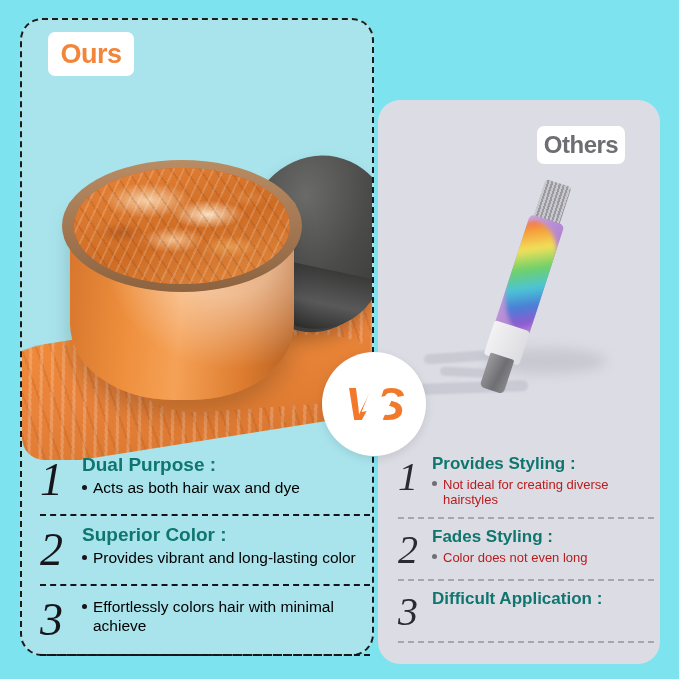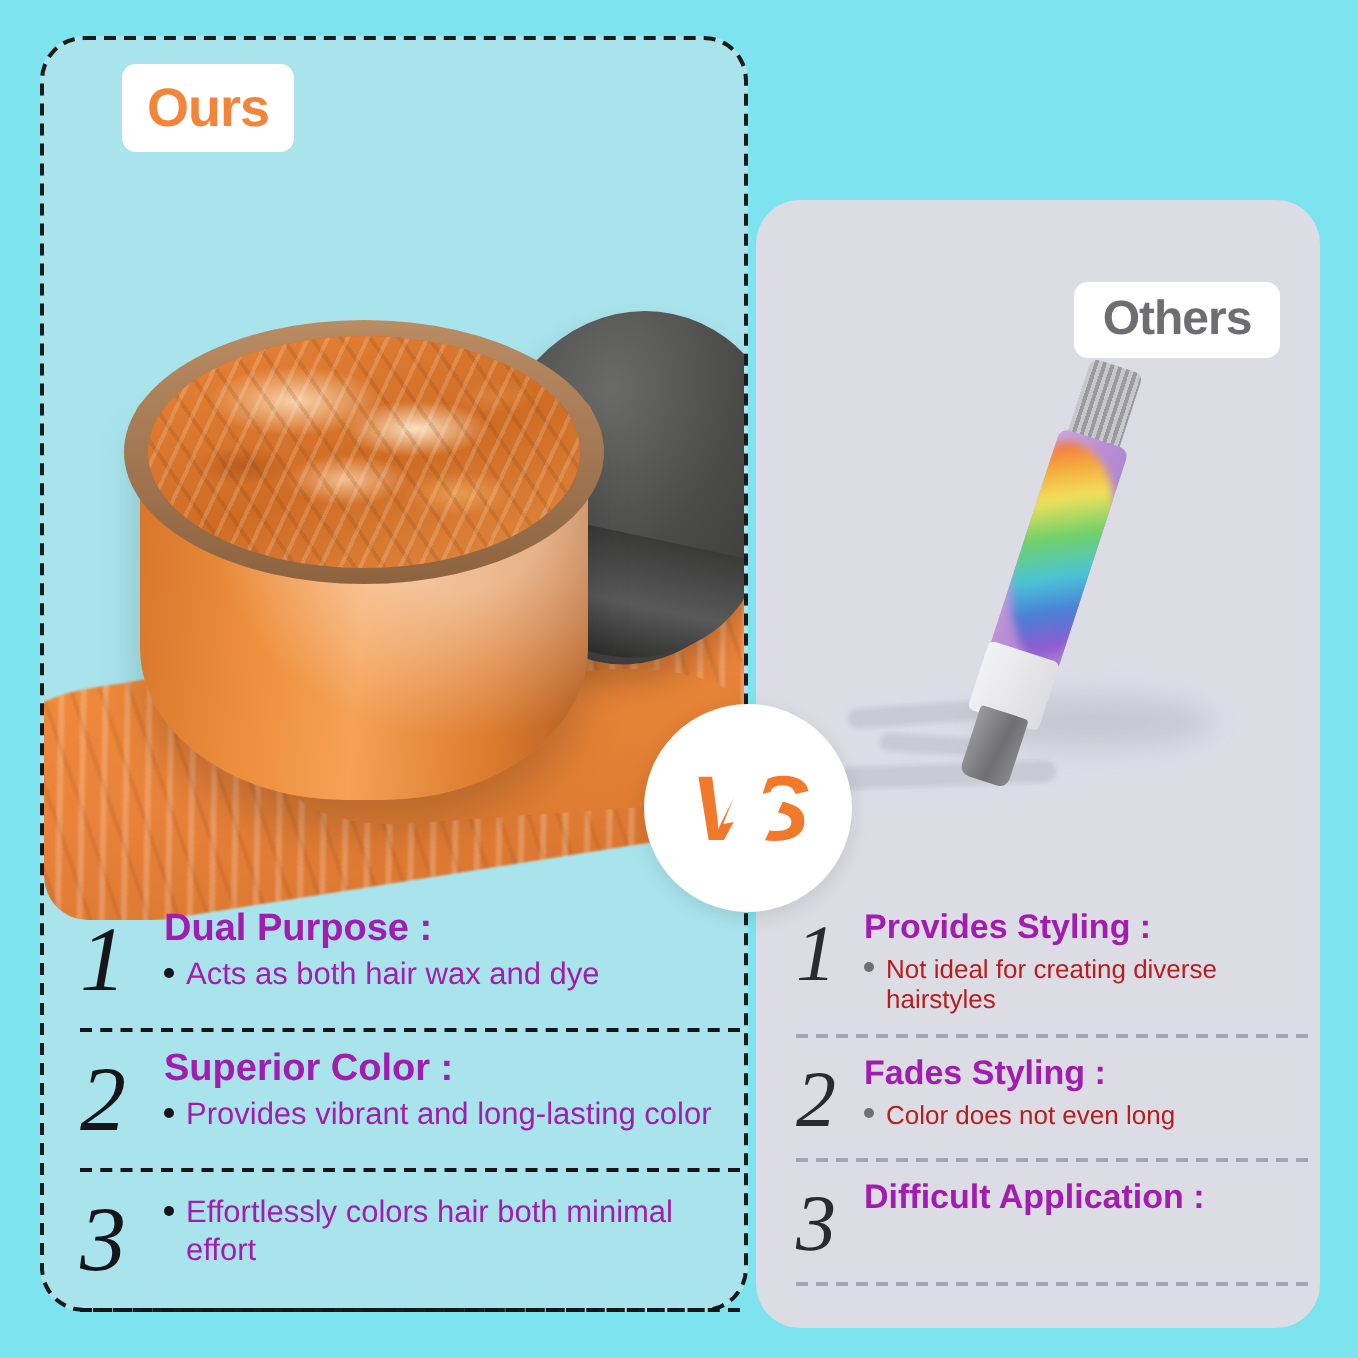--- a/index.html
+++ b/index.html
@@ -33,28 +33,28 @@
   
   .badge {
     position:absolute;
     background:#ffffff;
     border-radius:7px;
     display:flex; align-items:center; justify-content:center;
     font-weight:bold;
     letter-spacing:-0.5px;
   }
   .badge-ours {
-    left:61px; top:32px;
+    left:48px; top:32px;
     width:86px; height:44px;
     font-size:27px;
     color:#f3853b;
   }
   .badge-others {
-    left:537px; top:141px;
-    width:103px; height:38px;
+    left:537px; top:126px;
+    width:88px; height:38px;
     font-size:24px;
     color:#6d6d72;
     justify-content:center;
   }
 
   
   .art-left { position:absolute; left:22px; top:20px; width:350px; height:440px; overflow:hidden; border-radius:22px; }
 
   
   .smear {
@@ -251,40 +251,40 @@
     color:#16161a;
     line-height:1;
     flex:0 0 auto;
   }
   .list-left .num{ font-size:46px; width:42px; margin-top:2px; }
   .list-right .num{ font-size:40px; width:34px; margin-top:2px; color:#2a2a30; }
 
   .item-body{ flex:1 1 auto; }
   .head{
     font-weight:bold;
-    color:#a21caf;
+    color:#0f766e;
     line-height:1.1;
   }
   .list-left .head{ font-size:19px; }
   .list-right .head{ font-size:17px; }
 
   .sub{
     display:flex; align-items:baseline; gap:6px;
     line-height:1.2;
     margin-top:3px;
   }
   .dot{
     width:5px; height:5px; border-radius:50%;
     flex:0 0 auto;
     position:relative; top:-3px;
   }
   .list-left .dot{ background:#16161a; }
   .list-right .dot{ background:#6f6f78; }
 
-  .list-left .sub-text{ font-size:15.5px; color:#a21caf; }
+  .list-left .sub-text{ font-size:15.5px; color:#000000; }
   .list-right .sub-text{ font-size:13px; color:#b91c1c; }
 
   .sep{
     height:0;
     border-top:2px dashed #16161a;
     margin:9px 0 9px 0;
   }
   .list-right .sep{ border-top:2px dashed #a6a6b0; }
 
   .list-left .item{ padding-bottom:2px; }
@@ -369,21 +369,21 @@
         </div>
       </div>
     </div>
     <div class="sep"></div>
 
     <div class="item">
       <div class="num">3</div>
       <div class="item-body">
         <div class="sub">
           <span class="dot"></span>
-          <span class="sub-text">Effortlessly colors hair both minimal effort</span>
+          <span class="sub-text">Effortlessly colors hair with minimal achieve</span>
         </div>
       </div>
     </div>
     <div class="sep"></div>
 
   </div>
 
   <div class="list-right">
 
     <div class="item">

